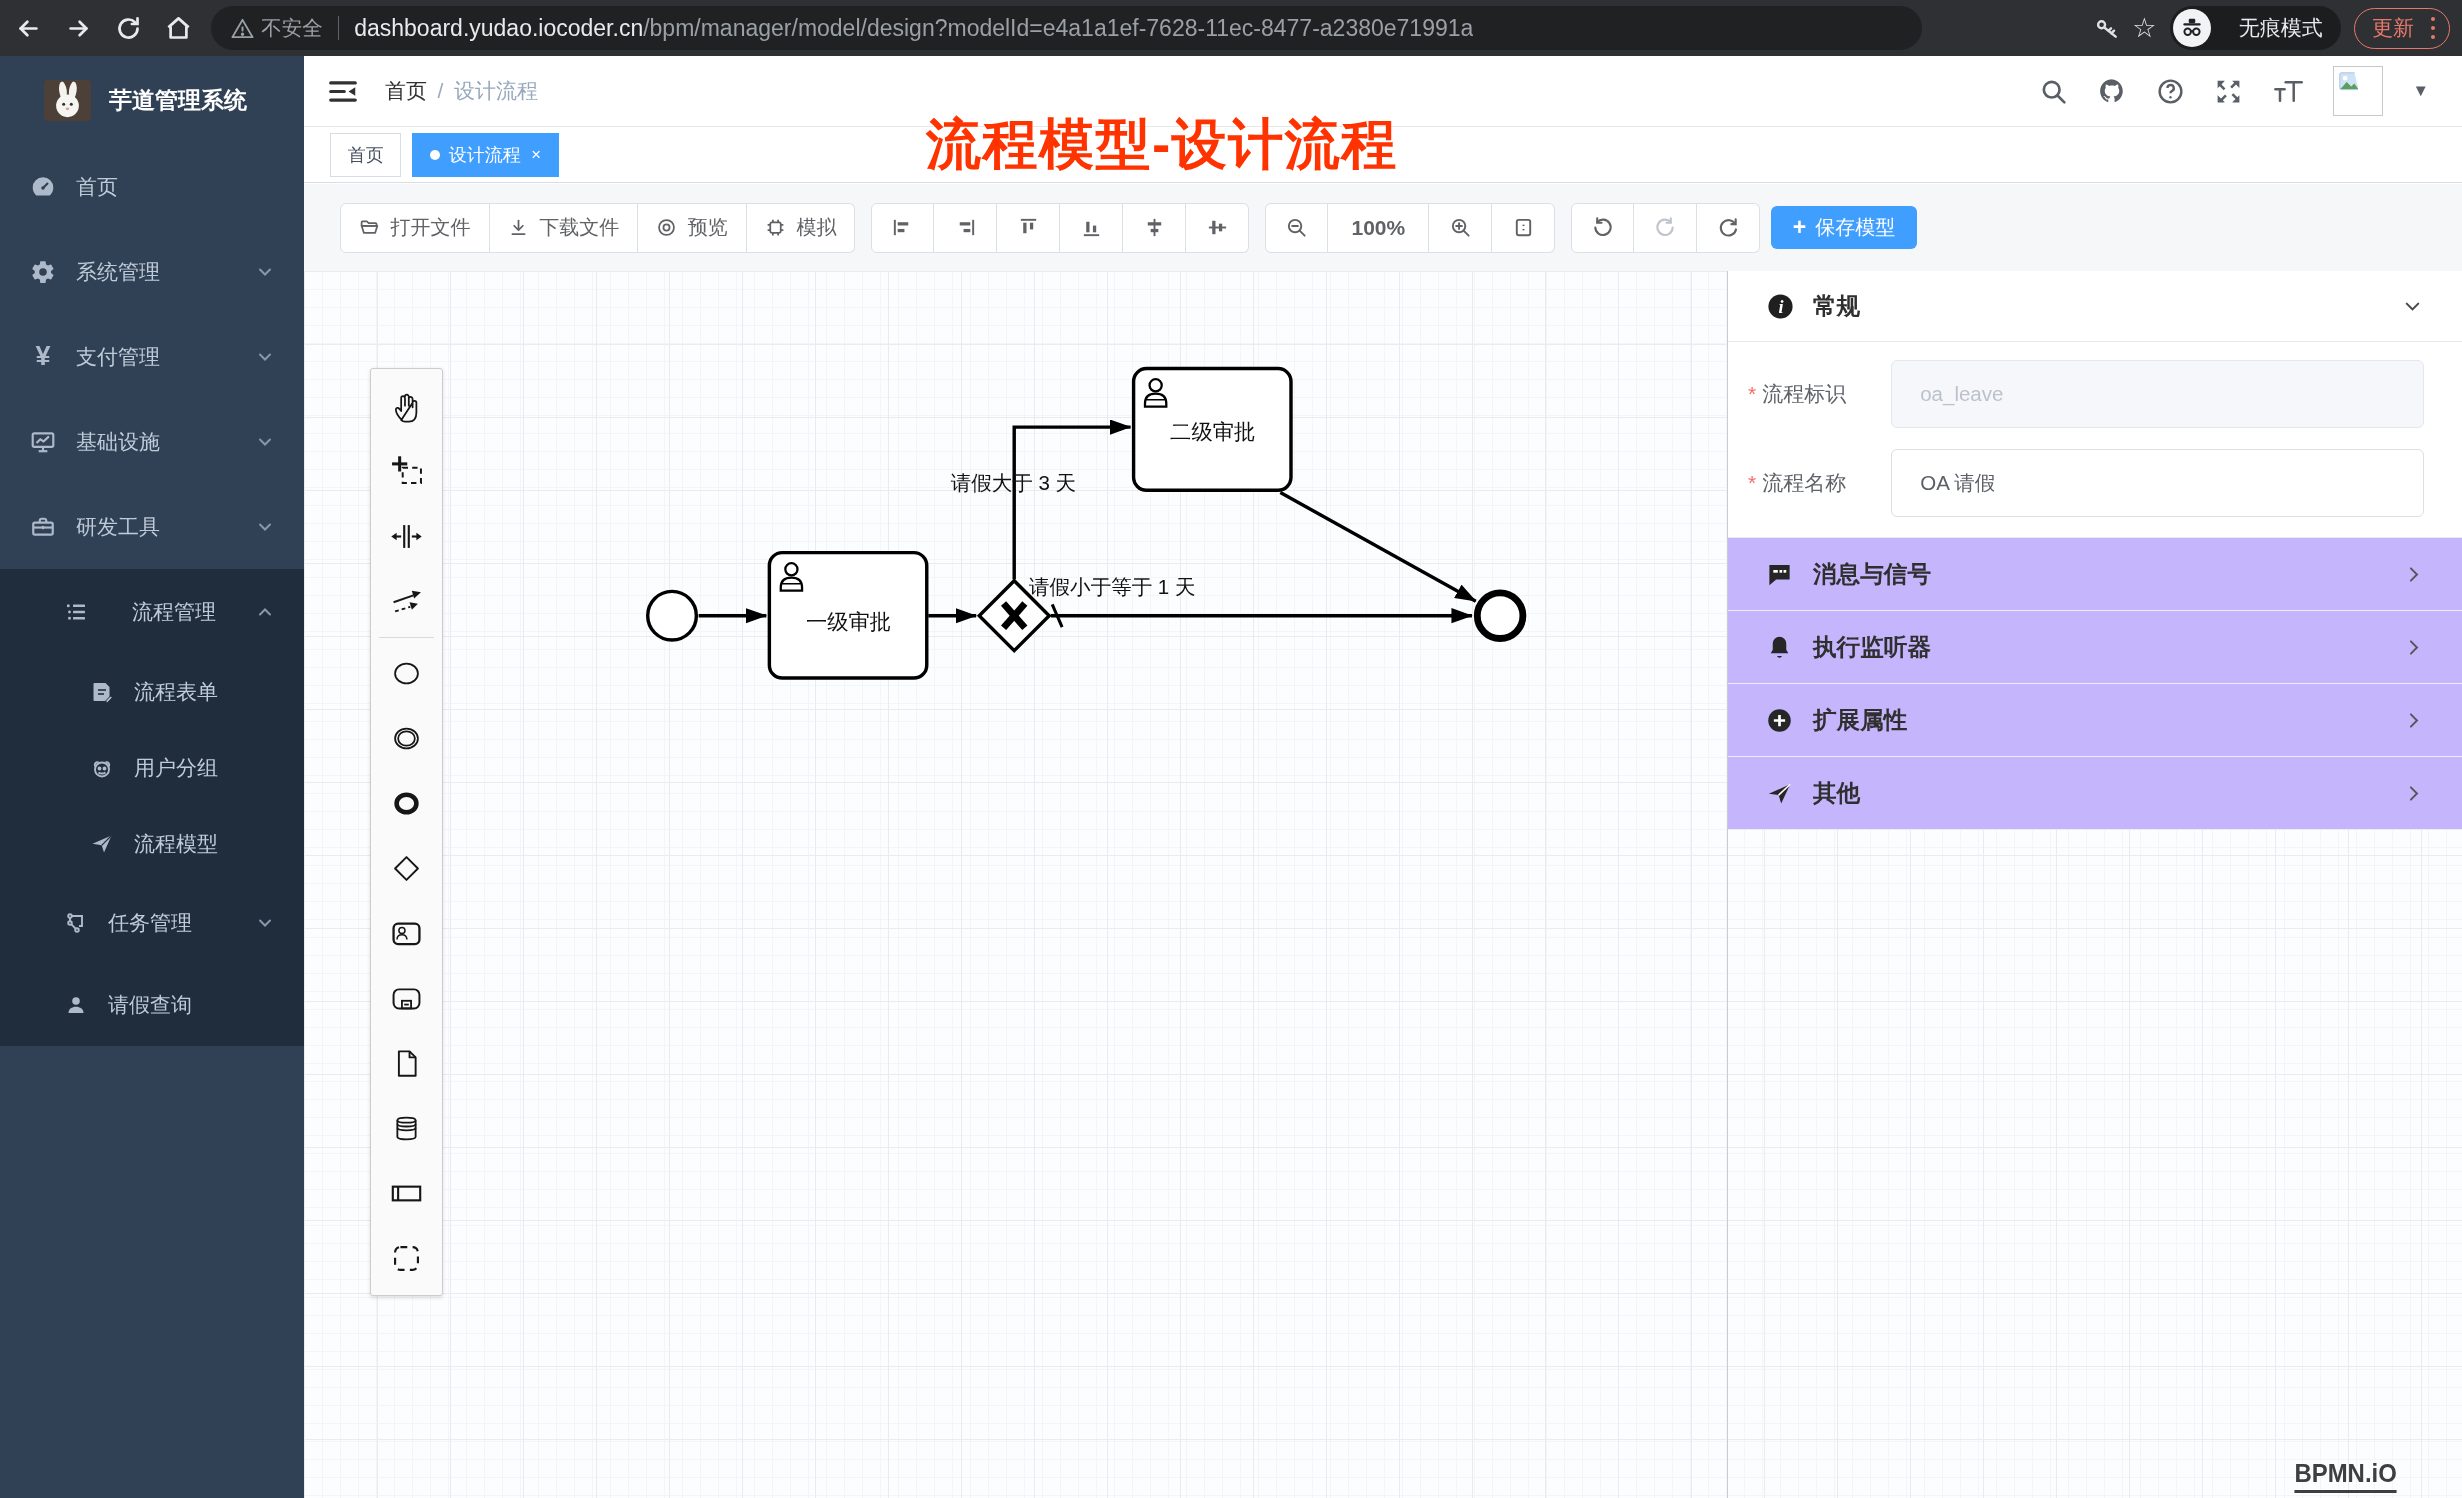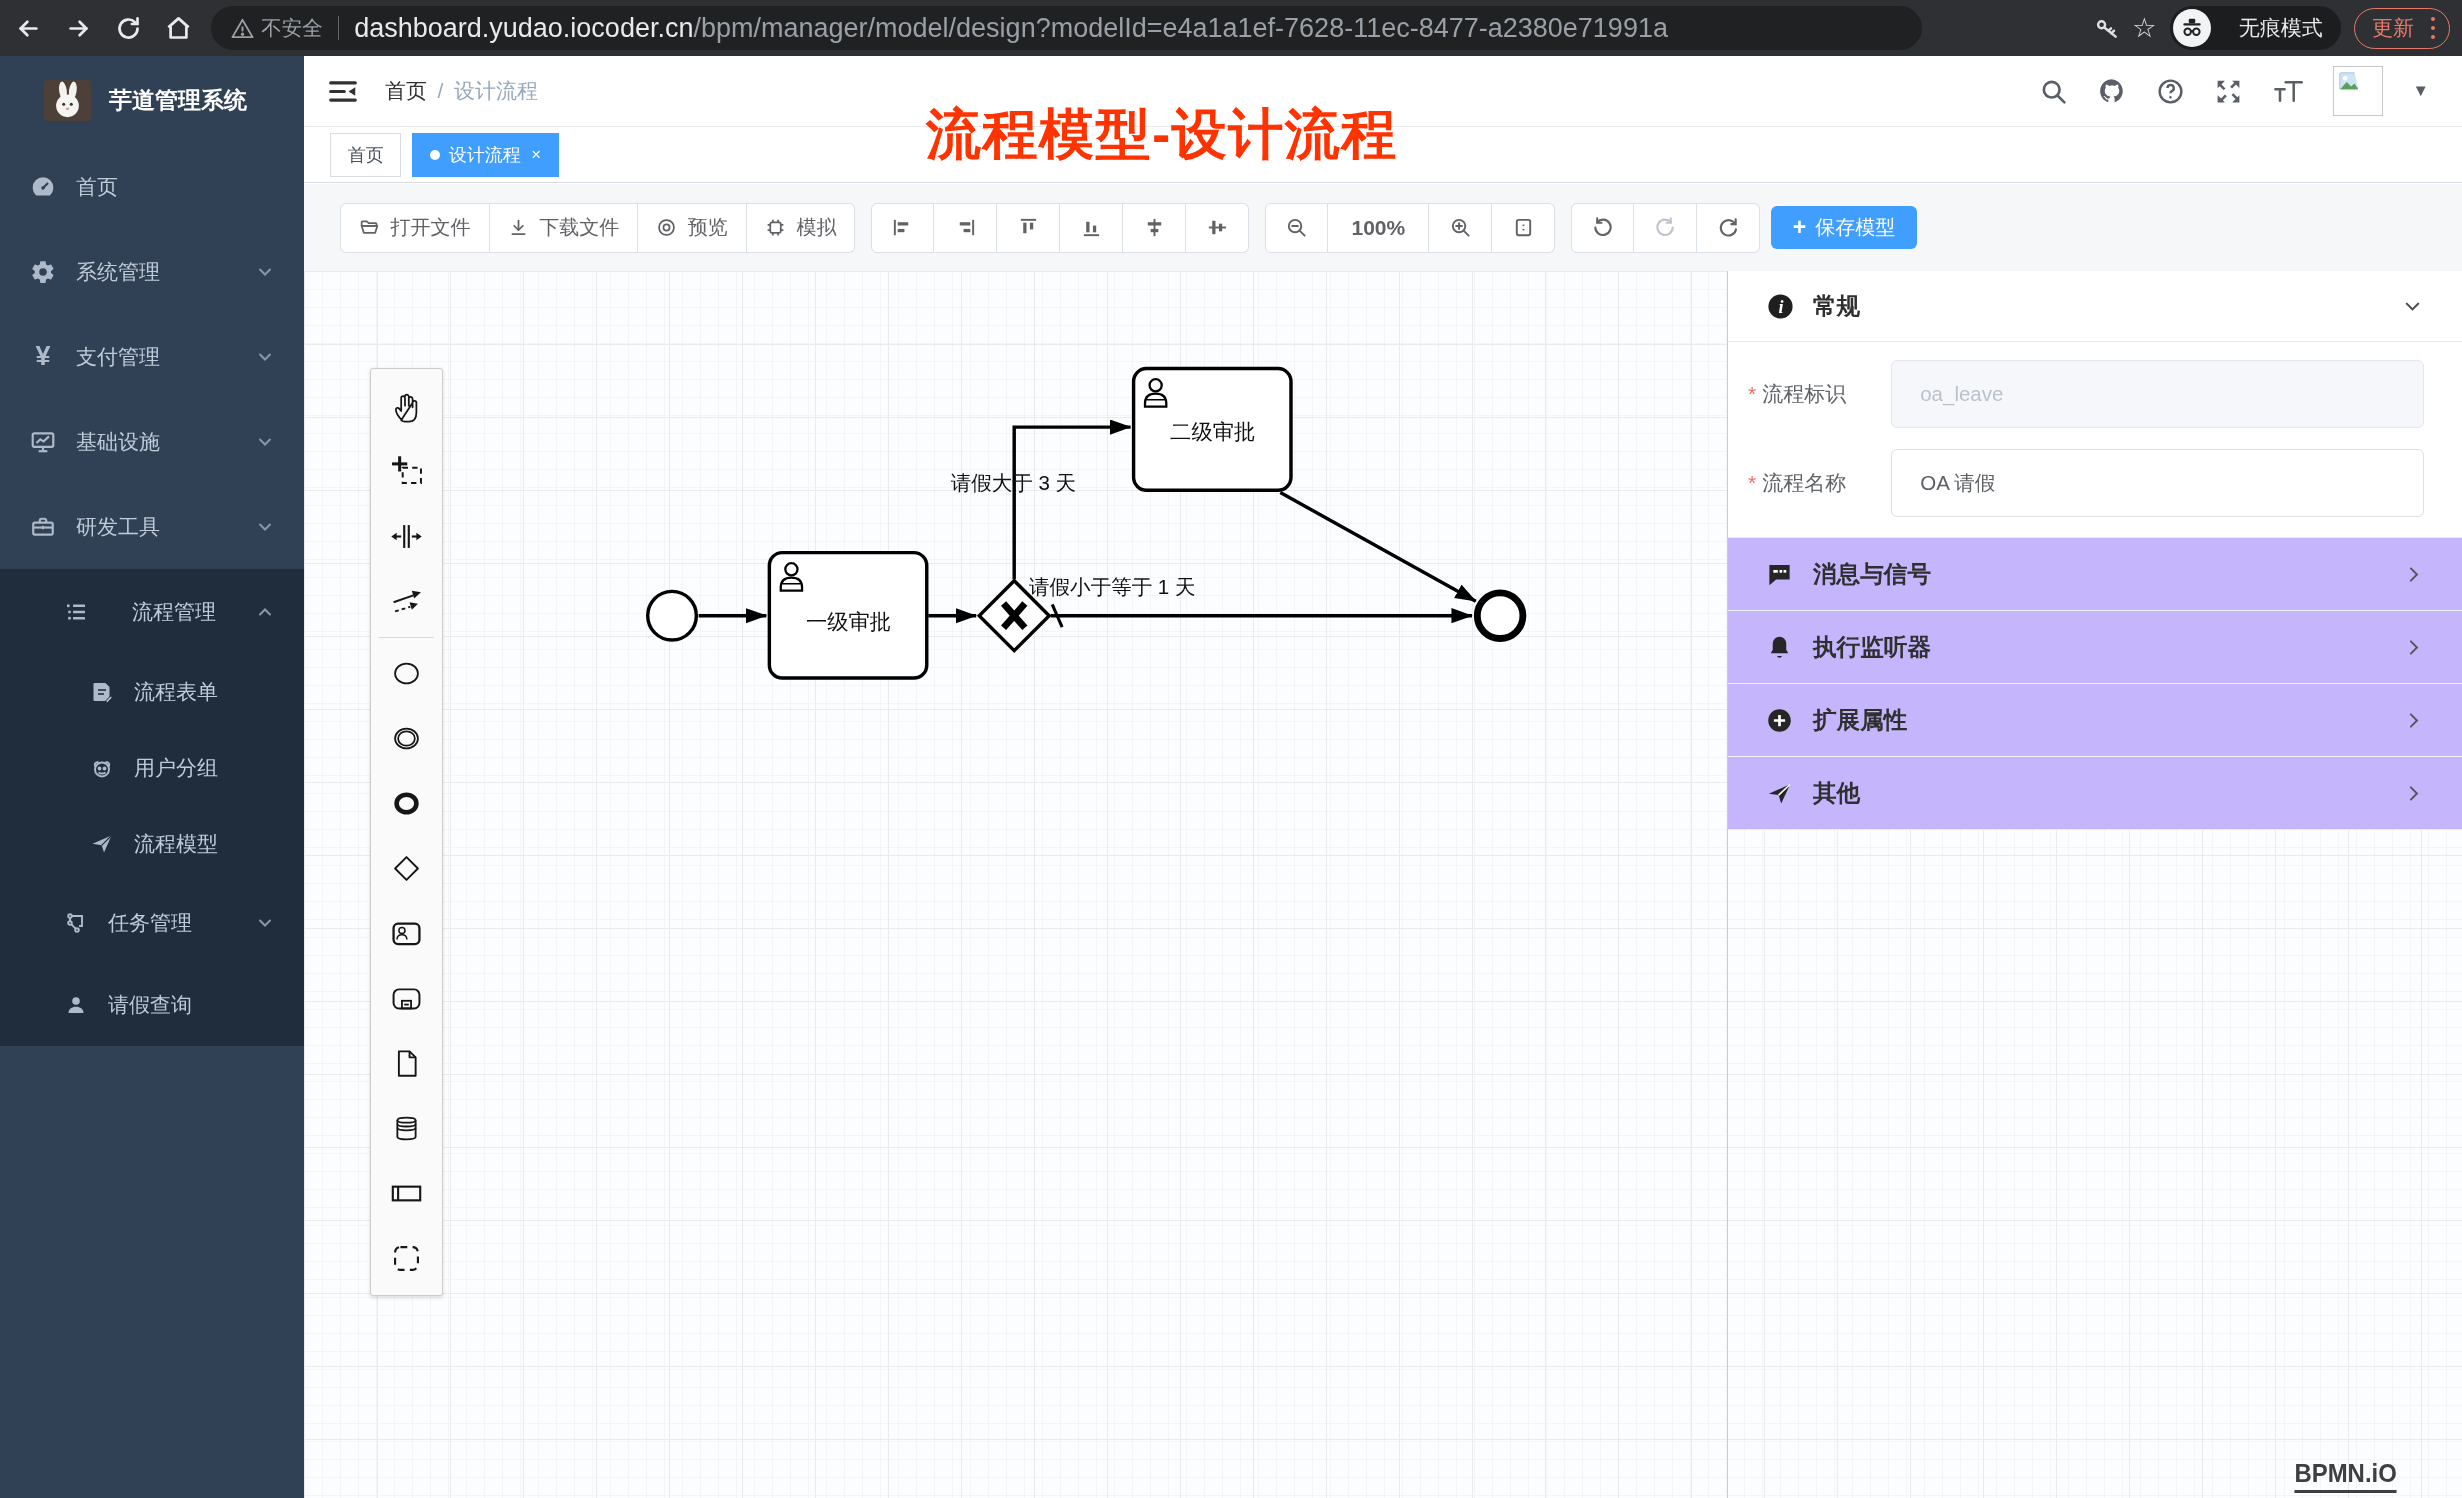--- a/index.html
+++ b/index.html
@@ -9,21 +9,21 @@
 
   
   .browser-bar { position:absolute; left:0; top:0; width:2462px; height:56px;
     background:#2e3033; display:flex; align-items:center; }
   .nav-ico { width:44px; height:44px; display:flex; align-items:center; justify-content:center;
     color:#e8eaed; margin-left:6px; flex:none; }
   .url-pill { margin-left:10.6px; width:1711px; height:44px; border-radius:22px; background:#1f2123;
     display:flex; align-items:center; padding:0 20px; flex:none; }
   .sec-label { color:#9aa0a6; font-size:20.5px; margin-left:7.6px; }
   .url-divider { width:1.5px; height:24px; background:#5f6368; margin:0 15px; }
-  .url-text { font-size:27px; white-space:nowrap; overflow:hidden; }
+  .url-text { font-size:23px; white-space:nowrap; overflow:hidden; }
   .url-host { color:#e8eaed; } .url-path { color:#9aa0a6; }
   .bar-right { margin-left:auto; display:flex; align-items:center; margin-right:12px; }
   .star-glyph { color:#dfe1e5; font-size:27px; margin:0 13.7px 0 12px; }
   .incog-pill { height:44px; border-radius:22px; background:#1b1d1f; display:flex; align-items:center;
     padding:0 18px 0 3px;gap:17px; }
   .incog-circle { width:38px; height:38px; border-radius:50%; background:#f1f3f4;
     display:flex; align-items:center; justify-content:center; margin-right:10.6px; }
   .incog-label { color:#e8eaed; font-size:21px; }
   .update-pill { height:41px; border-radius:20.5px; border:1.5px solid #e8796a; color:#e8796a;
     display:flex; align-items:center; padding:0 13.7px 0 16.7px; margin-left:13.7px; }
@@ -63,21 +63,21 @@
   .caret-down { color:#5a5e66; font-size:16.7px; }
 
   .tabs-row { position:absolute; left:0; top:71px; right:0; height:56px; background:#fff;
     border-bottom:0.8px solid #d8dce5; display:flex; align-items:center; padding-left:26px; gap:10.6px; }
   .tag-tab { height:44px; display:flex; align-items:center; padding:0 16.7px; border:0.8px solid #d8dce5;
     background:#fff; color:#495060; font-size:18px; cursor:pointer; }
   .tag-tab.active { background:#409eff; border-color:#409eff; color:#fff; }
   .tab-dot { width:10px; height:10px; border-radius:50%; background:#fff; margin-right:9px; }
   .tab-close { margin-left:10.6px; font-size:16.7px; }
 
-  .overlay-title { position:absolute; left:622px; top:42px; z-index:40; color:#ff3300;
+  .overlay-title { position:absolute; left:622px; top:52px; z-index:40; color:#ff3300;
     font-size:55px; font-weight:bold; letter-spacing:1.5px; pointer-events:none; white-space:nowrap; }
 
   .toolbar-strip { position:absolute; left:0; top:128px; right:0; height:87px; background:#f6f7f9;
     display:flex; align-items:center; padding-left:36px; }
   .btn-group { display:flex; border-radius:7.6px; }
   .tb-btn { height:50px; background:#fff; border:0.8px solid #dcdfe6; border-left-width:0;
     display:flex; align-items:center; justify-content:center; color:#606266; font-size:20px;
     cursor:pointer; padding:0 18px; }
   .btn-group .tb-btn:first-child { border-left-width:0.8px; border-radius:6px 0 0 6px; }
   .btn-group .tb-btn:last-child { border-radius:0 6px 6px 0; }

